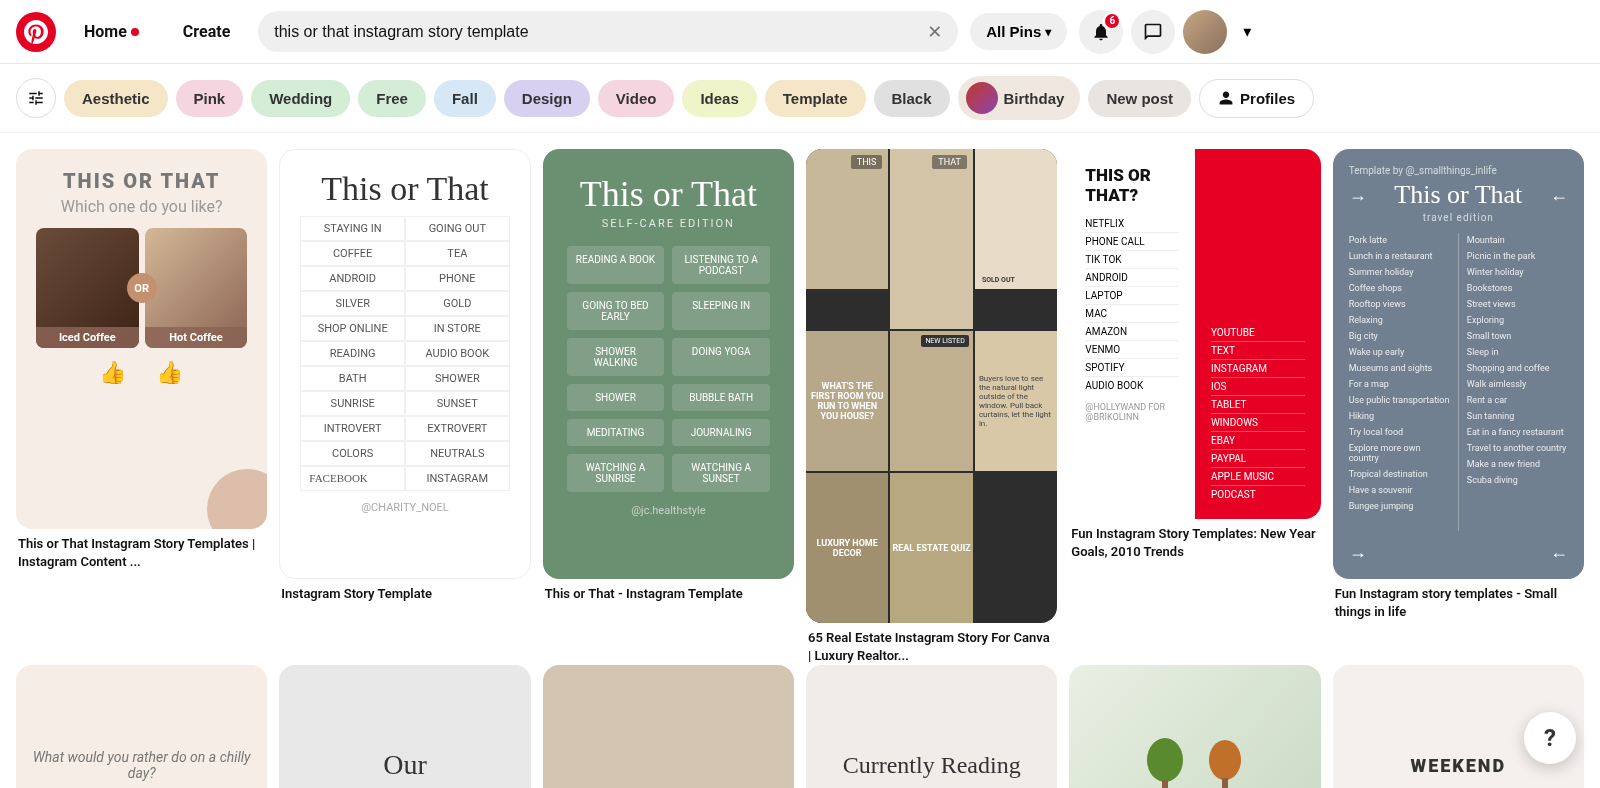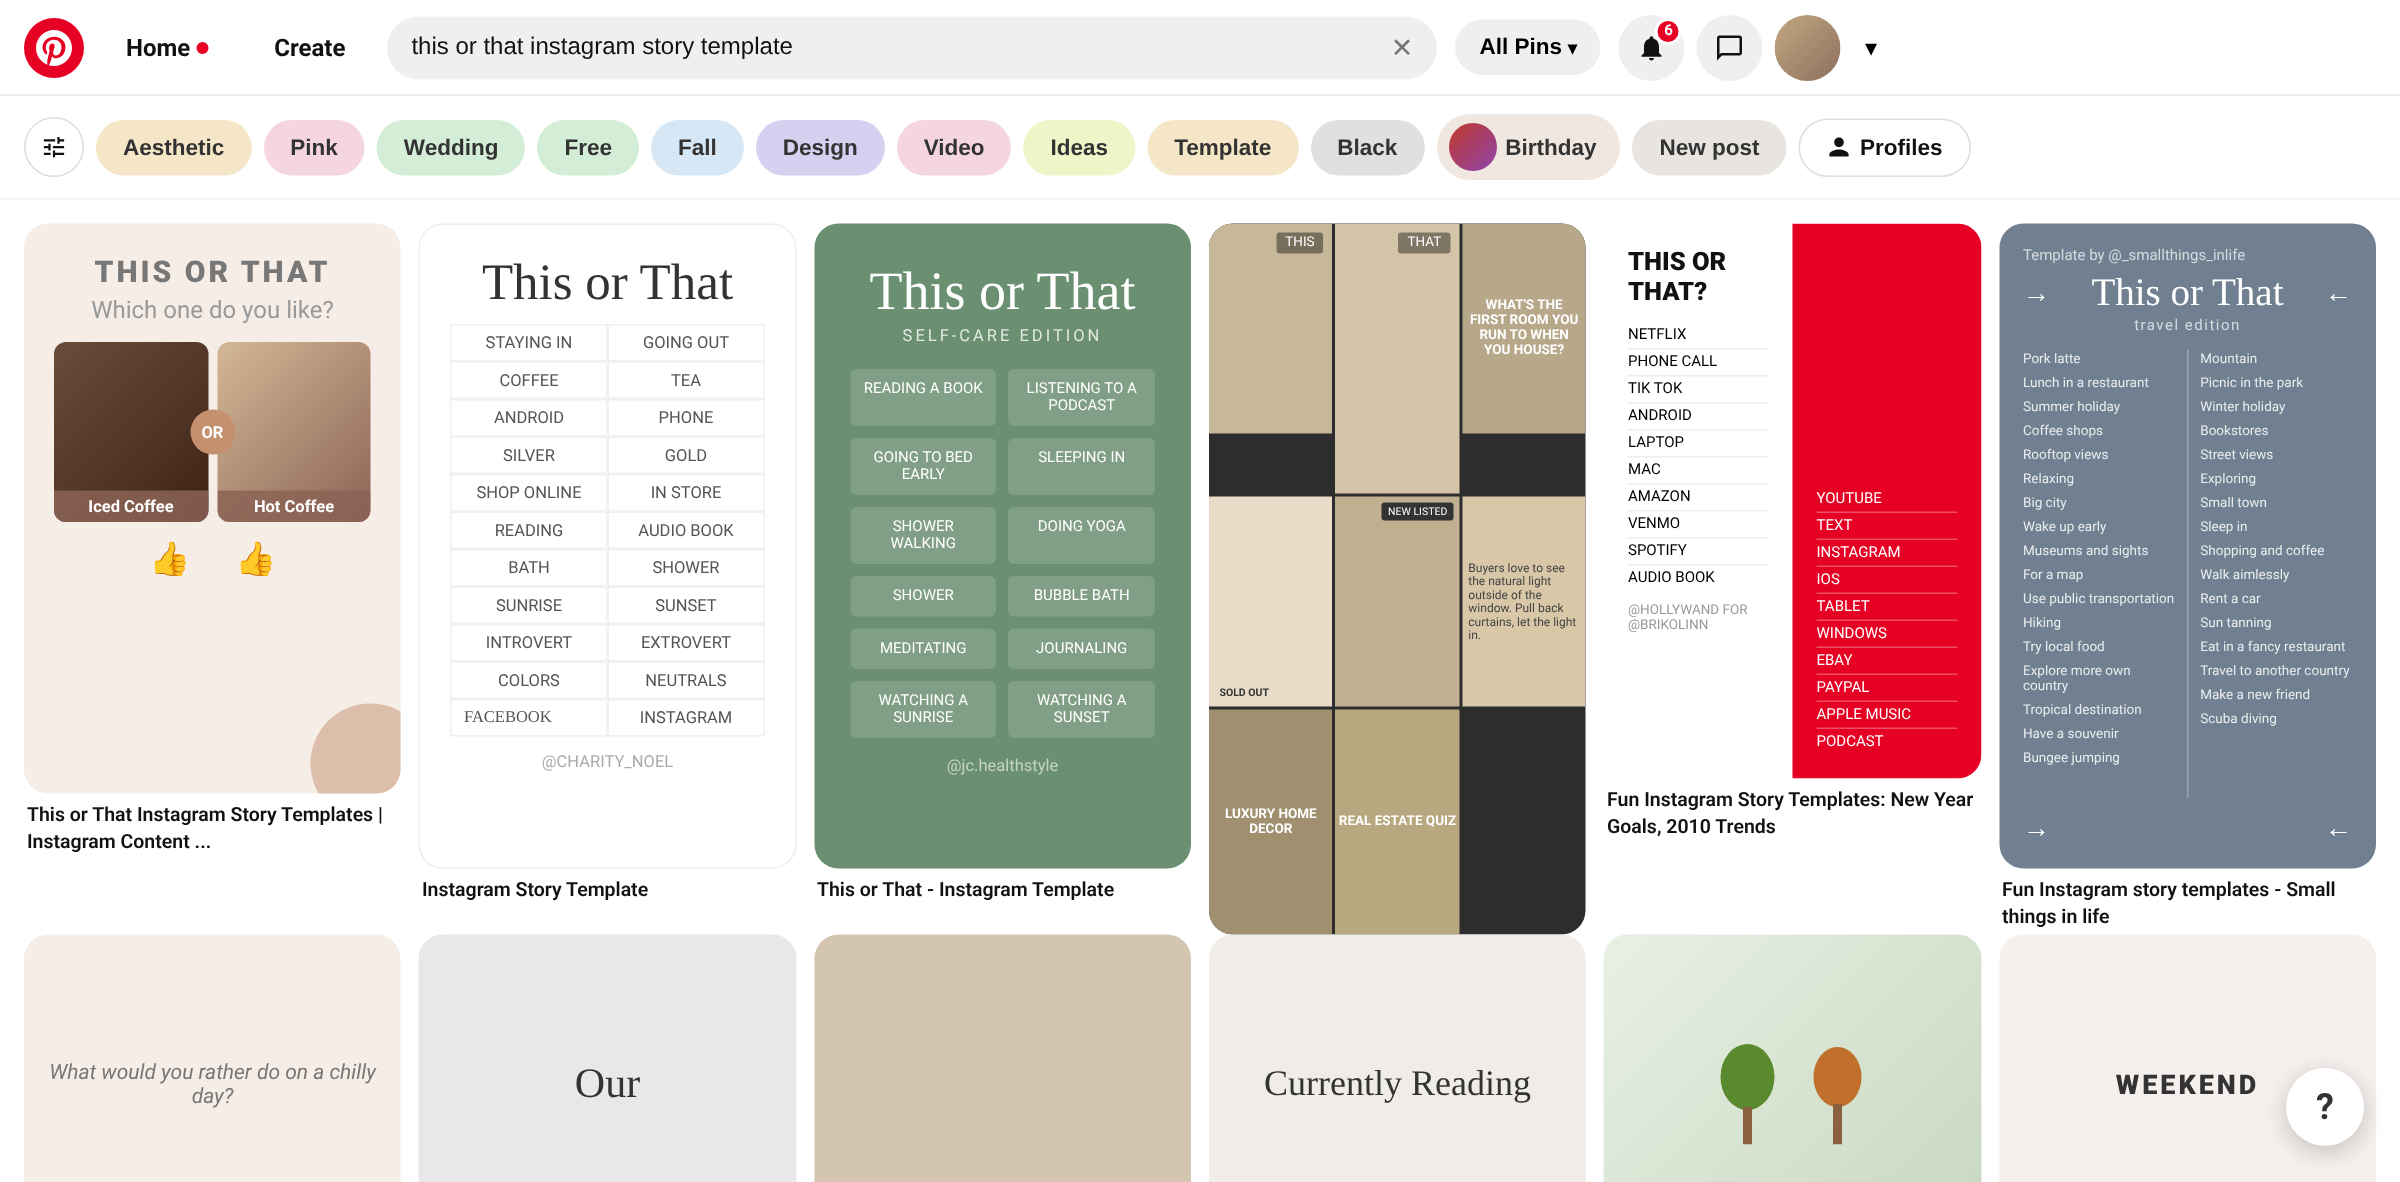--- a/index.html
+++ b/index.html
@@ -360,40 +360,41 @@
 
     <div>
       <div style="border-radius:16px;overflow:hidden;background:#2d2d2d;min-height:430px;">
         <div style="display:grid;grid-template-columns:1fr 1fr 1fr;gap:2px;height:100%;">
           <div style="background:#c8b89a;height:140px;position:relative;display:flex;align-items:flex-end;justify-content:center;">
             <div style="background:rgba(0,0,0,0.4);color:white;font-size:9px;padding:2px 6px;position:absolute;top:6px;right:6px;border-radius:2px;">THIS</div>
           </div>
           <div style="background:#d4c5a9;height:180px;position:relative;padding-left:35px;">
             <div style="background:rgba(0,0,0,0.4);color:white;font-size:9px;padding:2px 6px;position:absolute;top:6px;right:6px;border-radius:2px;">THAT</div>
           </div>
+          <div style="background:#e8dcc8;height:140px;position:relative;">
+            <div style="position:absolute;bottom:4px;left:4px;background:#e8dcc8;font-size:7px;color:#333;padding:1px 3px;border-radius:1px;font-weight:700;">SOLD OUT</div>
+          </div>
           <div style="background:#b8a88a;height:140px;display:flex;align-items:center;justify-content:center;">
             <div style="color:white;font-size:9px;font-weight:700;text-align:center;padding:4px;">WHAT'S THE FIRST ROOM YOU RUN TO WHEN YOU HOUSE?</div>
           </div>
-          <div style="background:#e8dcc8;height:140px;position:relative;">
-            <div style="position:absolute;bottom:4px;left:4px;background:#e8dcc8;font-size:7px;color:#333;padding:1px 3px;border-radius:1px;font-weight:700;">SOLD OUT</div>
-          </div>
           <div style="background:#c0b090;height:140px;position:relative;overflow:hidden;">
             <div style="background:#333;color:white;font-size:7px;padding:2px 4px;position:absolute;top:4px;right:4px;border-radius:2px;">NEW LISTED</div>
           </div>
           <div style="background:#d8c8a8;height:140px;display:flex;align-items:center;justify-content:center;padding:4px;">
             <div style="font-size:8px;color:#444;text-align:left;">Buyers love to see the natural light outside of the window. Pull back curtains, let the light in.</div>
           </div>
           <div style="background:#a09070;height:150px;display:flex;align-items:center;justify-content:center;">
             <div style="font-size:9px;color:white;font-weight:700;text-align:center;">LUXURY HOME DECOR</div>
           </div>
           <div style="background:#b8a880;height:150px;display:flex;align-items:center;justify-content:center;">
             <div style="font-size:9px;color:white;font-weight:700;text-align:center;">REAL ESTATE QUIZ</div>
           </div>
         </div>
       </div>
+      <div class="pin-title">65 Real Estate Instagram Story For Canva | Luxury Realtor...</div>
     </div>
 
     <div>
       <div style="border-radius:16px;overflow:hidden;display:flex;min-height:370px;">
         <div style="flex:1;background:#fff;padding:16px;display:flex;flex-direction:column;">
           <div style="font-size:17px;font-weight:900;color:#111;margin-bottom:10px;">THIS OR THAT?</div>
           <div style="font-size:10px;display:flex;justify-content:space-between;padding:3px 0;border-bottom:0.5px solid #eee;">
               <span>NETFLIX</span>
             </div>
           <div style="font-size:10px;display:flex;justify-content:space-between;padding:3px 0;border-bottom:0.5px solid #eee;">

